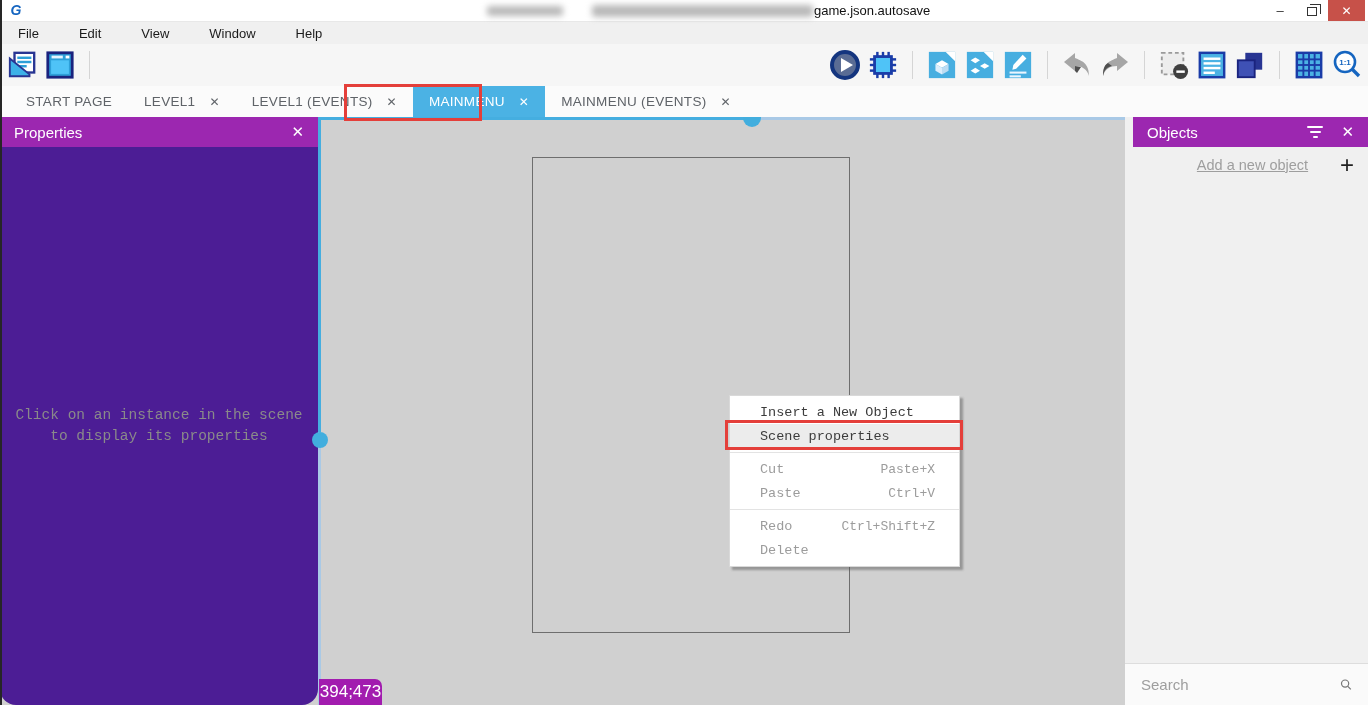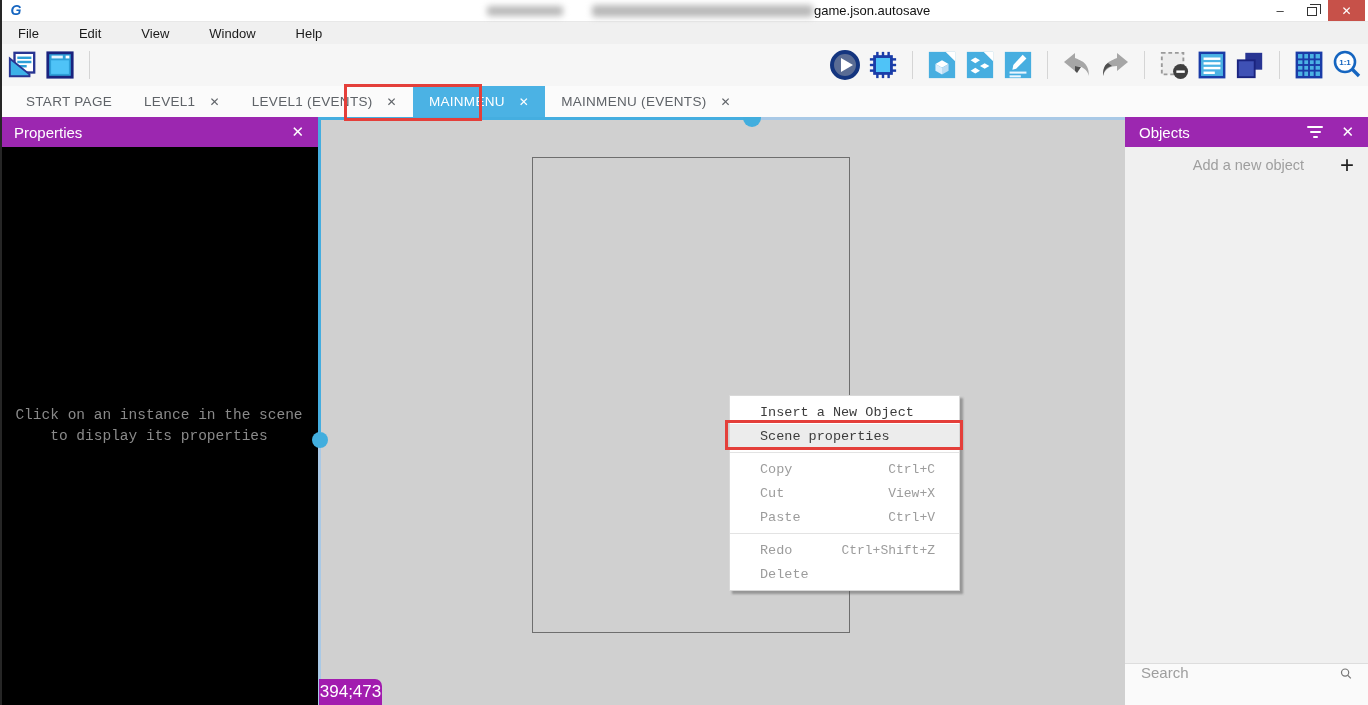--- a/index.html
+++ b/index.html
@@ -43,31 +43,31 @@
   .annotation { position:absolute; border:3px solid #e43f3a; pointer-events:none; z-index:40; }
   .ann-tab { left:344px; top:84px; width:138px; height:37px; }
   .ann-menu { left:725px; top:420px; width:238px; height:30px; }
 
   
   .panel-header { height:30px; background:#9c27b0; color:#fff; display:flex; align-items:center; padding:0 14px; }
   .panel-title { font-size:15px; }
   .panel-close { margin-left:18px; font-size:15px; color:#fff; }
   .spacer { margin-left:auto; }
 
-  .properties-panel { position:absolute; left:0; top:117px; width:318px; height:588px; background:#000000; z-index:5; }
+  .properties-panel { position:absolute; left:0; top:117px; width:318px; height:588px; background:#4c1d95; z-index:5;border-radius:16px; }
   .empty-msg { position:absolute; left:14px; top:288px; width:290px; text-align:center; color:#8a8a8a; font-size:14.5px; line-height:1.45;font-family:Liberation Mono, monospace; }
 
-  .objects-panel { position:absolute; left:1125px; top:117px; width:243px; height:588px; background:#f0f0f0; z-index:5; }
+  .objects-panel { position:absolute; left:1125px; top:117px; width:243px; height:588px; background:#f0f0f0; z-index:5;padding-left:8px; }
   .filter-icon { display:inline-flex; flex-direction:column; gap:3px; align-items:center; }
   .filter-icon i { display:block; height:2px; background:#fff; border-radius:1px; }
   .filter-icon i:nth-child(1){ width:16px; } .filter-icon i:nth-child(2){ width:11px; } .filter-icon i:nth-child(3){ width:5px; }
   .add-row { height:36px; display:flex; align-items:center; padding:0 14px; }
-  .add-label { flex:1; text-align:center; color:#9e9e9e; font-size:14.5px; padding-left:18px; }
+  .add-label { flex:1; text-align:center; color:#9e9e9e; font-size:14.5px; padding-left:18px;text-decoration:underline; }
   .add-plus { font-size:24px; font-weight:300; color:#212121; line-height:1; }
-  .search-row { position:absolute; left:0; bottom:0; width:243px; height:42px; background:#fafafa; border-top:1px solid #ddd; display:flex; align-items:flex-start; padding:0 16px; }
+  .search-row { position:absolute; left:0; bottom:0; width:243px; height:42px; background:#fafafa; border-top:1px solid #ddd; display:flex; align-items:center; padding:0 16px; }
   .search-input { flex:1; border:none; outline:none; background:transparent; font-size:15px; color:#424242; font-family:"Liberation Sans", sans-serif; }
   .search-input::placeholder { color:#9e9e9e; }
 
   
   .canvas { position:absolute; left:321px; top:117px; width:804px; height:588px; background:#d0d0d0; z-index:1; }
   .scene-rect { position:absolute; left:211px; top:40px; width:318px; height:476px; border:1px solid #6e6e6e; }
   .coord-badge { position:absolute; left:319px; top:679px; width:63px; height:26px; background:#a21caf; color:#fff; font-size:17px; display:flex; align-items:center; justify-content:center; border-radius:0 7px 0 0; z-index:8; }
 
   
   .divider-top-a { position:absolute; left:321px; top:117px; width:423px; height:3px; background:#45aee0; z-index:6; }
@@ -315,26 +315,22 @@
 
 <div class="context-menu">
   <div class="menu-item">
     <span>Insert a New Object</span>
   </div>
   <div class="menu-item highlighted">
     <span>Scene properties</span>
   </div>
   <div class="menu-sep"></div>
   <div class="menu-item disabled">
-    <span>Copy</span>
-    <span class="shortcut">Ctrl+C</span>
-  </div>
-  <div class="menu-item disabled">
     <span>Cut</span>
-    <span class="shortcut">View+X</span>
+    <span class="shortcut">Paste+X</span>
   </div>
   <div class="menu-item disabled">
     <span>Paste</span>
     <span class="shortcut">Ctrl+V</span>
   </div>
   <div class="menu-sep"></div>
   <div class="menu-item disabled">
     <span>Redo</span>
     <span class="shortcut">Ctrl+Shift+Z</span>
   </div>

